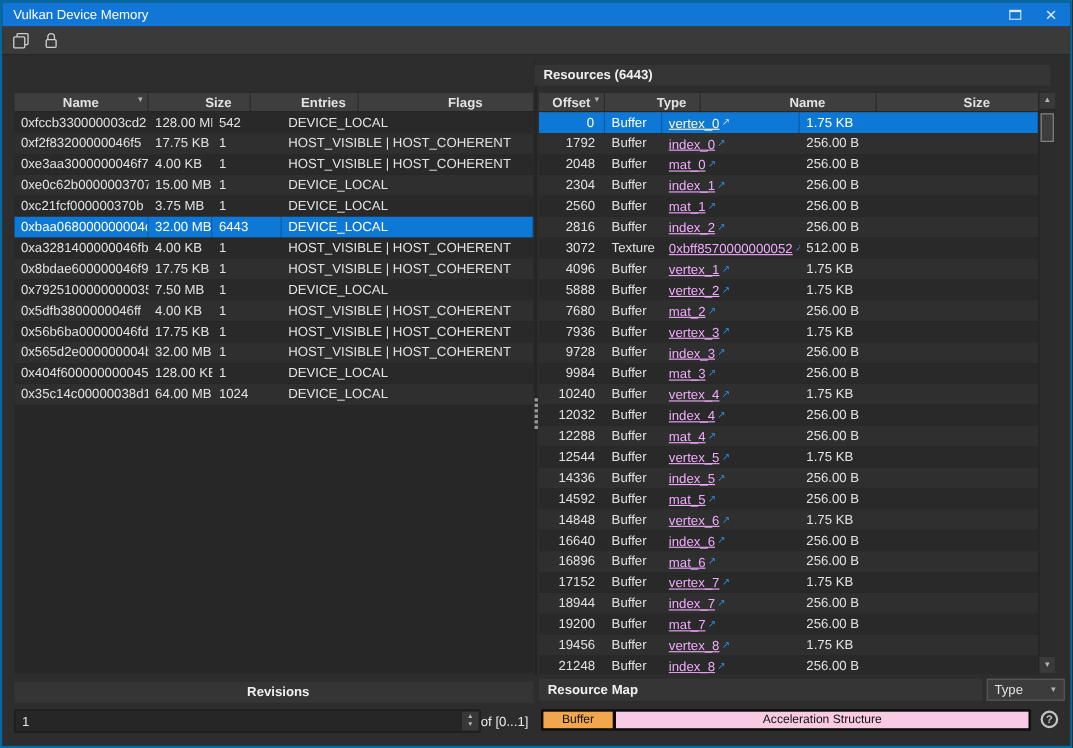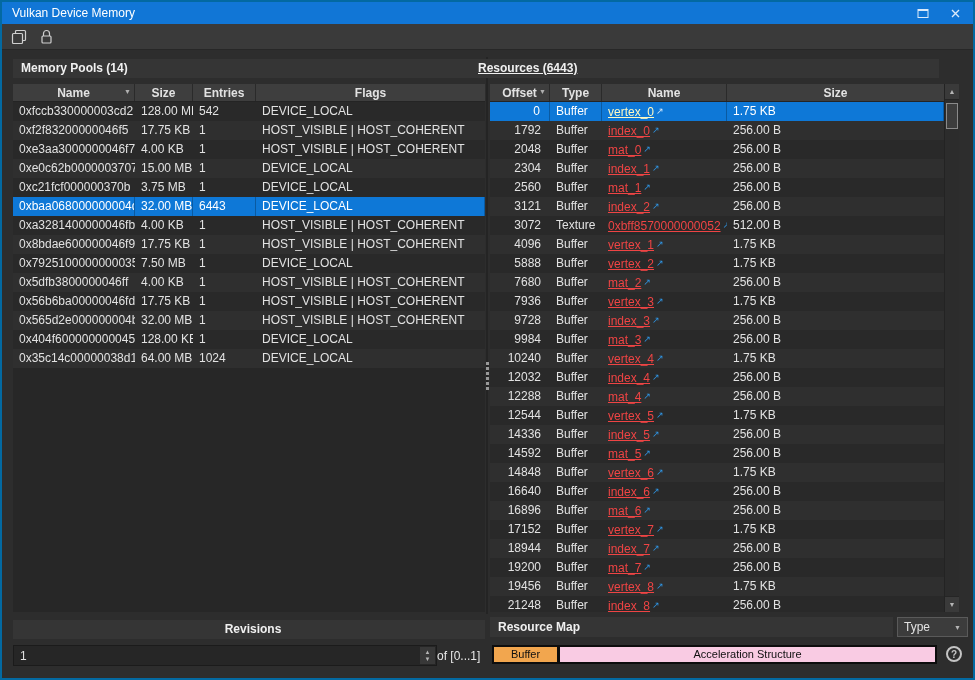--- a/index.html
+++ b/index.html
@@ -22,32 +22,32 @@
              border-bottom:1px solid #272727; display:flex; align-items:center; padding-left:8px; gap:9px; }
   .tool-icon { width:18px; height:18px; display:flex; align-items:center; justify-content:center; }
 
   
   .panel-bar { position:absolute; height:19px; background:#353535; line-height:19px;
                font-weight:bold; color:#f0f0f0; padding-left:8px; }
 
   
   .table { position:absolute; background:#272727; overflow:hidden; }
   .thead { display:grid; height:18px; line-height:18px; background:#3e3e3e; font-weight:bold;
-           border-bottom:1px solid #242424; }
+           border-bottom:1px solid #242424;gap:35px; }
   .th { position:relative; text-align:center; border-right:1px solid #2a2a2a; overflow:hidden; white-space:nowrap; }
   .sort-arrow { position:absolute; right:3px; top:50%; transform:translateY(-55%); font-size:7px; color:#b0b0b0; }
   .trow { display:grid; height:19px; line-height:19px; background:#292929; }
   .trow.alt { background:#2f2f2f; }
   .trow.sel { background:#0e78d7; color:#ffffff; }
   .trow.sel .cell { border-right:1px solid rgba(0,0,0,0.25); }
   .cell { padding:0 6px; overflow:hidden; white-space:nowrap; }
   .mp-grid { grid-template-columns:122px 58px 63px 1fr; }
   .rs-grid { grid-template-columns:60px 52px 125px 1fr; }
   .cell.num { text-align:right; padding-right:9px; }
-  .rlink { color:#ef4444; text-decoration:underline; cursor:pointer; }
+  .rlink { color:#f0abfc; text-decoration:underline; cursor:pointer; }
   .trow.sel .rlink { color:#fef9c3; }
   .goto-arrow { font-size:9px; color:#2f93e0; margin-left:2px; vertical-align:2px; text-decoration:none; display:inline-block; }
   .trow.sel .goto-arrow { color:#cfe6fb; }
 
   
   .scrollbar { position:absolute; top:0; right:0; width:15px; height:100%; background:#2c2c2c;
                border-left:1px solid #232323; }
   .sb-btn { width:100%; height:16px; background:#3a3a3a; color:#b5b5b5; font-size:7px;
             display:flex; align-items:center; justify-content:center; }
   .sb-btn.up { border-bottom:1px solid #252525; }
@@ -114,23 +114,20 @@
       </svg>
     </span>
     <span class="tool-icon">
       <svg width="15" height="16" viewBox="0 0 15 16" fill="none" stroke="#cfcfcf" stroke-width="1.2">
         <path d="M4.5 7 V4.5 a3 3 0 0 1 6 0 V7"></path>
         <rect x="3" y="7" width="9" height="7" rx="1"></rect>
       </svg>
     </span>
   </div>
 
-  <div class="panel-bar" style="left:11px; top:57px; width:472px;">
-    <span>Memory Pools (14)</span>
-  </div>
 
   <div class="table" style="left:11px; top:82px; width:472px; height:528px;">
     <div class="thead mp-grid">
       <div class="th">
         <span>Name</span>
         <span class="sort-arrow">▼</span>
       </div>
       <div class="th">Size</div>
       <div class="th">Entries</div>
       <div class="th" style="border-right:none;">Flags</div>
@@ -226,21 +223,21 @@
   <div class="splitter-line"></div>
   <div class="splitter-handle">
     <span class="dot"></span>
       <span class="dot"></span>
       <span class="dot"></span>
     <span class="dot"></span>
       <span class="dot"></span>
       <span class="dot"></span>
   </div>
 
-  <div class="panel-bar" style="left:468px; top:57px; width:469px;text-decoration:underline;">
+  <div class="panel-bar" style="left:484px; top:57px; width:469px;">
     <span>Resources (6443)</span>
   </div>
 
   <div class="table" style="left:488px; top:82px; width:469px; height:528px;">
     <div style="margin-right:15px;">
       <div class="thead rs-grid">
         <div class="th">
           <span>Offset</span>
           <span class="sort-arrow">▼</span>
         </div>
@@ -273,21 +270,21 @@
             <div class="cell"><span class="rlink">index_1</span><span class="goto-arrow">↗</span></div>
             <div class="cell">256.00 B</div>
           </div>
           <div class="trow rs-grid">
             <div class="cell num">2560</div>
             <div class="cell">Buffer</div>
             <div class="cell"><span class="rlink">mat_1</span><span class="goto-arrow">↗</span></div>
             <div class="cell">256.00 B</div>
           </div>
           <div class="trow rs-grid alt">
-            <div class="cell num">3121</div>
+            <div class="cell num">2816</div>
             <div class="cell">Buffer</div>
             <div class="cell"><span class="rlink">index_2</span><span class="goto-arrow">↗</span></div>
             <div class="cell">256.00 B</div>
           </div>
           <div class="trow rs-grid">
             <div class="cell num">3072</div>
             <div class="cell">Texture</div>
             <div class="cell"><span class="rlink">0xbff8570000000052</span><span class="goto-arrow">↗</span></div>
             <div class="cell">512.00 B</div>
           </div>

